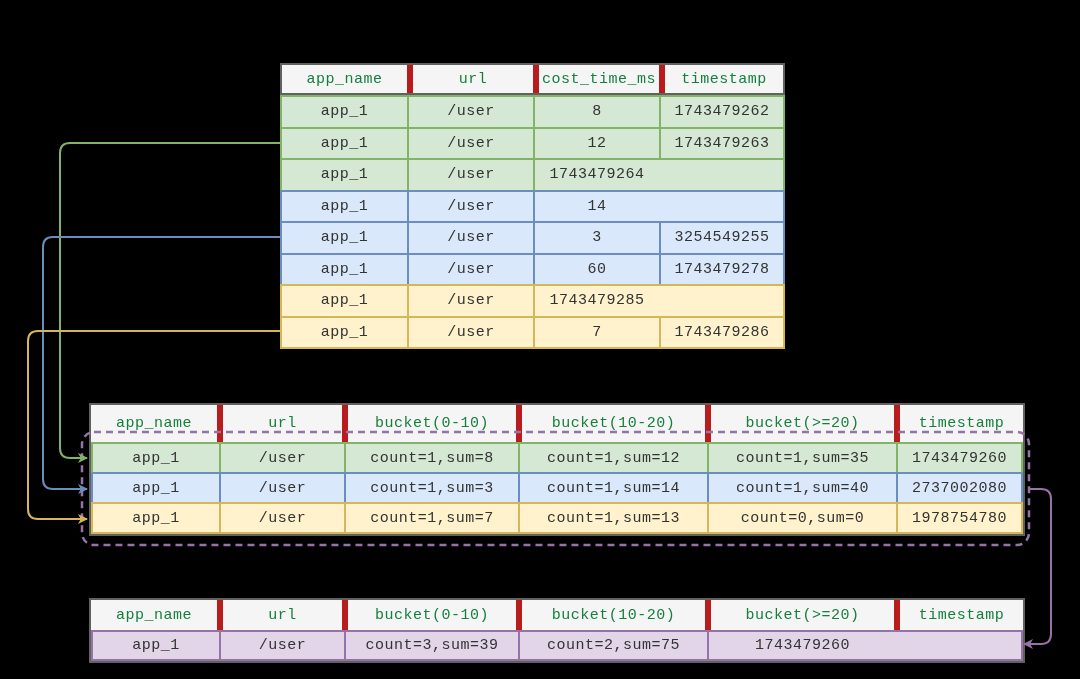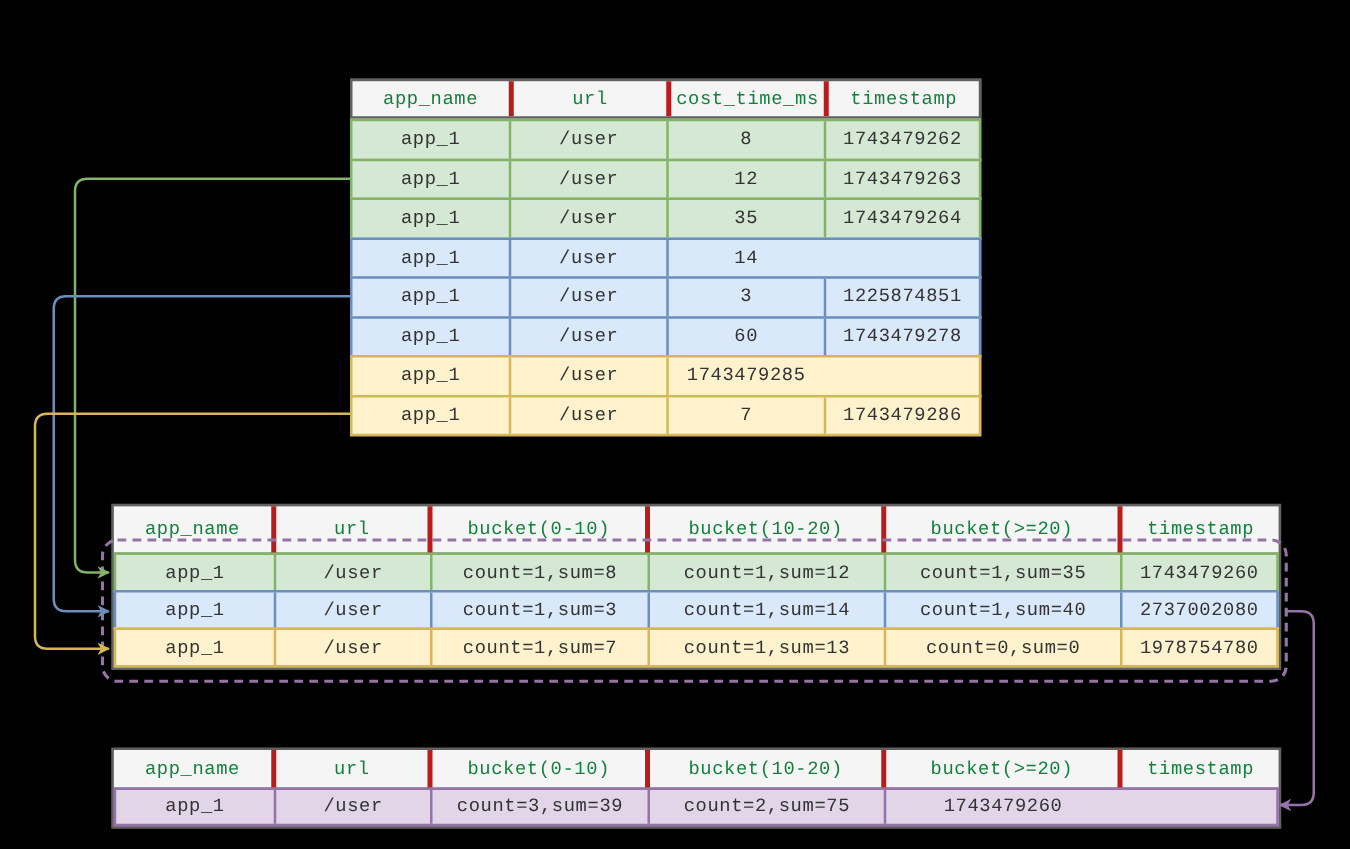--- a/index.html
+++ b/index.html
@@ -23,21 +23,21 @@
   .t2 .row,.t3 .row{grid-template-columns:126px 125px 174px 189px 189px 1fr;}
   .t2 .head{height:37px;}
   .t2 .row:not(.head){height:32px;}
   .t2 .row:not(.head)+.row:not(.head){margin-top:-2px;}
   
   .t3{left:89px;top:598px;width:932px;border:2px solid #616161;}
   .t3 .head{height:30px;}
   .t3 .row:not(.head){height:31px;}
 
   .head{background:#f5f5f5;color:#15803d;}
-  .head .cell+.cell{border-left:4px solid #b91c1c;}
+  .head .cell+.cell{border-left:6px solid #b91c1c;}
 
   .row.g{background:#d5e8d4;border:2px solid #82b366;}
   .row.g .cell+.cell{border-left:2px solid #82b366;}
   .row.b{background:#dae8fc;border:2px solid #6c8ebf;}
   .row.b .cell+.cell{border-left:2px solid #6c8ebf;}
   .row.y{background:#fff2cc;border:2px solid #d6b656;}
   .row.y .cell+.cell{border-left:2px solid #d6b656;}
   .row.p{background:#e1d5e7;border:2px solid #9673a6;}
   .row.p .cell+.cell{border-left:2px solid #9673a6;}
 
@@ -63,33 +63,32 @@
     </div>
     <div class="row g">
       <div class="cell">app_1</div>
       <div class="cell">/user</div>
       <div class="cell">12</div>
       <div class="cell">1743479263</div>
     </div>
     <div class="row g">
       <div class="cell">app_1</div>
       <div class="cell">/user</div>
-      <div class="cell">35</div>
       <div class="cell">1743479264</div>
     </div>
     <div class="row b">
       <div class="cell">app_1</div>
       <div class="cell">/user</div>
       <div class="cell">14</div>
     </div>
     <div class="row b">
       <div class="cell">app_1</div>
       <div class="cell">/user</div>
       <div class="cell">3</div>
-      <div class="cell">1225874851</div>
+      <div class="cell">3254549255</div>
     </div>
     <div class="row b">
       <div class="cell">app_1</div>
       <div class="cell">/user</div>
       <div class="cell">60</div>
       <div class="cell">1743479278</div>
     </div>
     <div class="row y">
       <div class="cell">app_1</div>
       <div class="cell">/user</div>

